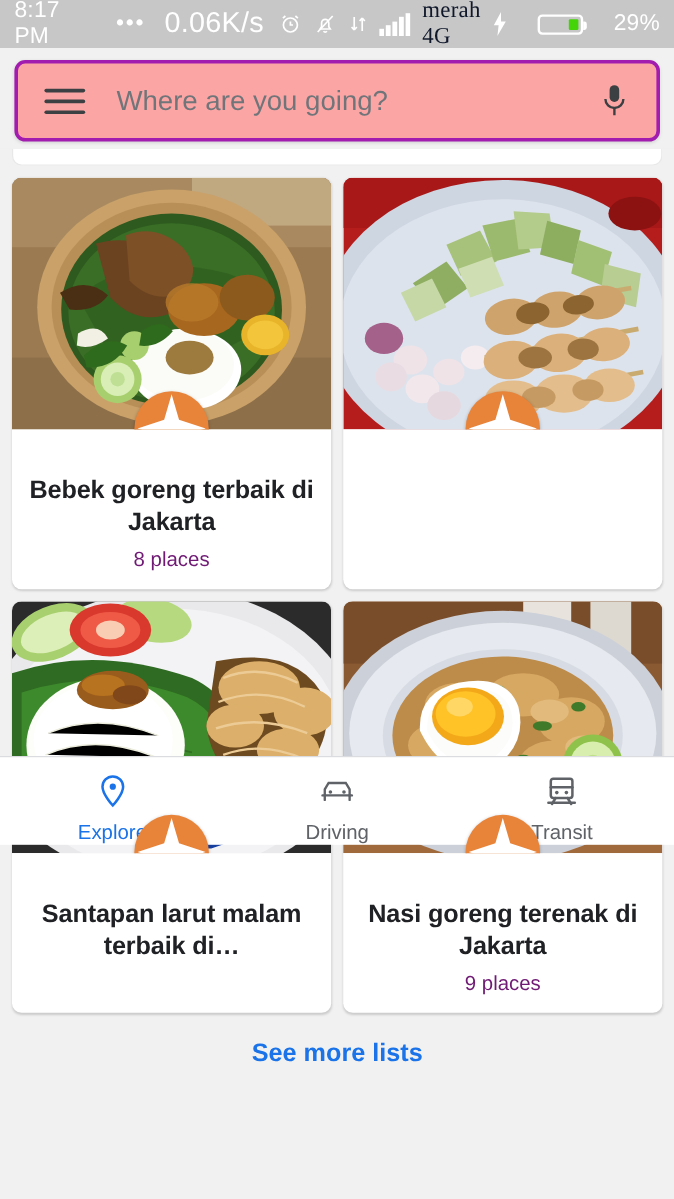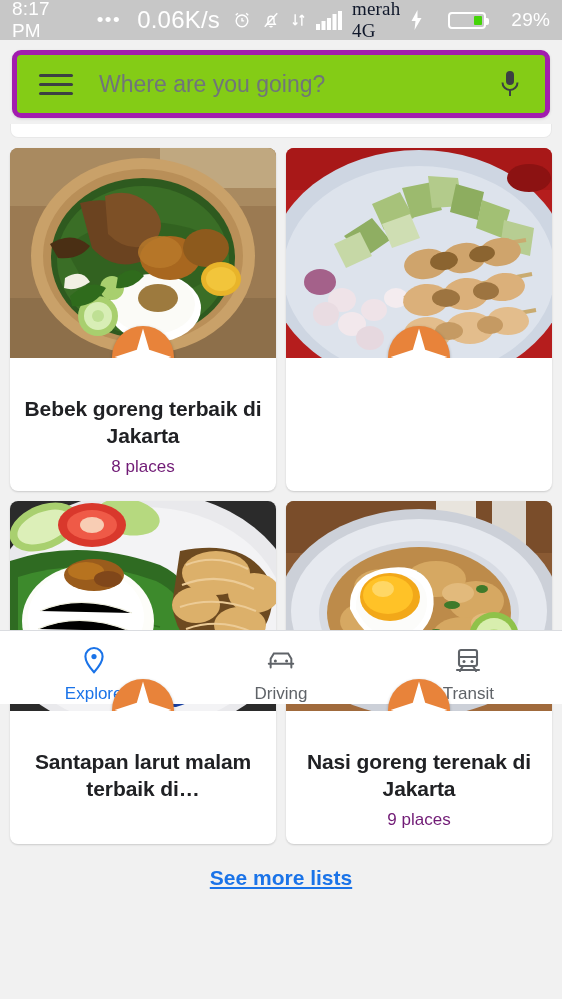--- a/index.html
+++ b/index.html
@@ -36,22 +36,22 @@
   .battery::after{
     content:""; position:absolute; right:-5px; top:4px;
     width:3px; height:7px; background:#ffffff; border-radius:0 2px 2px 0;
   }
   .battery-fill { height:100%; width:30%; background:#45d408; border-radius:1px; }
   .sb-pct { font-size:19px; color:#ffffff; }
 
   
   .searchwrap { padding: 10px 12px 6px 12px; background:#f1f1f1; }
   .searchbar {
-    height: 68px; background:#84cc16; border-radius: 9px;
-    border: 5px solid #a21caf;
+    height: 68px; background:#fca5a5; border-radius: 9px;
+    border: 3px solid #a21caf;
     box-shadow: 0 1px 3px rgba(0,0,0,.13);
     display:flex; align-items:center; padding: 0 22px;
   }
   .hamburger { width: 34px; display:flex; flex-direction:column; gap:6px; cursor:pointer; }
   .hamburger span { display:block; height:3px; background:#3c4043; border-radius:2px; }
   .search-input {
     flex:1; border:none; outline:none; margin-left: 26px;
     font-size: 23px; color:#3c4043; font-family:"Liberation Sans", sans-serif;
     background: transparent;
   }
@@ -87,21 +87,21 @@
   }
   .card-body { padding: 38px 10px 0 10px; text-align:center; }
   .card-title {
     font-size: 21px; font-weight: bold; color:#202124; line-height: 1.28;
     letter-spacing: -0.1px;
   }
   .card-sub { font-size: 17px; color:#701a75; margin-top: 7px; }
 
   .seemore {
     text-align:center; color:#1a73e8; font-size: 21px; font-weight:bold;
-    margin-top: 22px; cursor:pointer;text-decoration:underline;
+    margin-top: 22px; cursor:pointer;
   }
 
   
   .bottomnav {
     position:absolute; left:0; bottom:0; width:100%; height: 74px;
     background:#ffffff; border-top:1px solid #dadce0;
     display:flex; align-items:flex-end;
   }
   .navitem {
     flex:1; display:flex; flex-direction:column; align-items:center; gap:4px;

